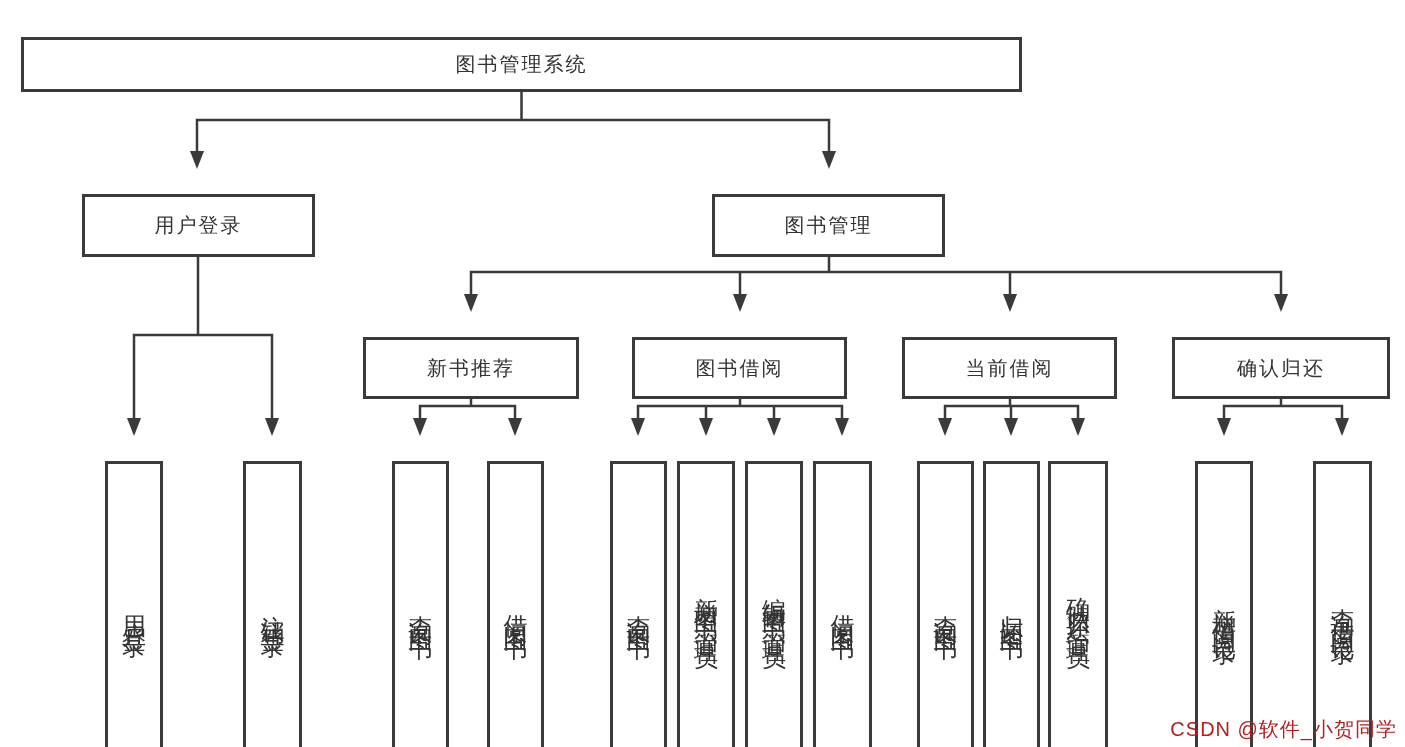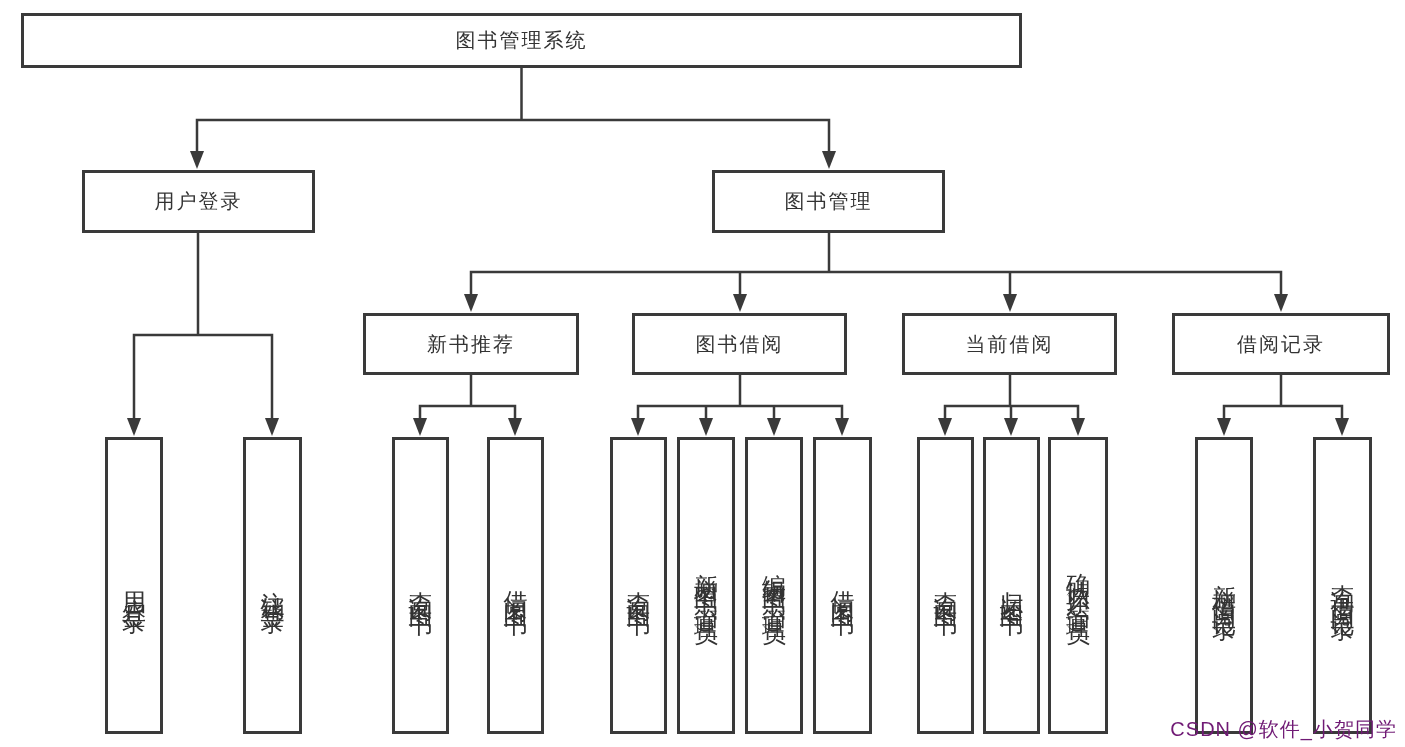--- a/index.html
+++ b/index.html
@@ -11,33 +11,34 @@
     font-family:"Liberation Sans","DejaVu Sans",sans-serif;
   }
   svg.connectors{position:absolute;left:0;top:0;pointer-events:none;}
   .node{
     position:absolute;
     box-sizing:border-box;
     border:3px solid #3a3a3a;
     background:#ffffff;
     display:flex;align-items:center;justify-content:center;
     color:#333333;
+    margin-top:24px;
   }
   .node.h{font-size:20px;letter-spacing:2px;white-space:nowrap;}
   .node.v span{
     writing-mode:vertical-rl;
     text-orientation:mixed;
     font-size:24px;
     letter-spacing:7px;
     line-height:1;
   }
   .watermark{
     position:absolute;
     right:8px;bottom:4px;
-    color:#701a75;
+    color:#b91c1c;
     font-size:20px;
     letter-spacing:1px;
     white-space:nowrap;
   }
 </style>
 </head>
 <body>
 
 <div id="stage">
 
@@ -74,21 +75,21 @@
   </svg>
 
   <div class="node h" style="left:21px;top:13px;width:1001px;height:55px">图书管理系统</div>
 
   <div class="node h" style="left:82px;top:170px;width:233px;height:63px">用户登录</div>
   <div class="node h" style="left:363px;top:313px;width:216px;height:62px">新书推荐</div>
 
   <div class="node h" style="left:712px;top:170px;width:233px;height:63px">图书管理</div>
   <div class="node h" style="left:632px;top:313px;width:215px;height:62px">图书借阅</div>
   <div class="node h" style="left:902px;top:313px;width:215px;height:62px">当前借阅</div>
-  <div class="node h" style="left:1172px;top:313px;width:218px;height:62px">借阅记录</div>
+  <div class="node h" style="left:1172px;top:313px;width:218px;height:62px">确认归还</div>
 
   <div class="node v" style="left:105px;top:437px;width:58px;height:297px">
     <span>用户登录</span>
   </div>
   <div class="node v" style="left:243px;top:437px;width:59px;height:297px">
     <span>注销登录</span>
   </div>
 
   <div class="node v" style="left:392px;top:437px;width:57px;height:297px">
     <span>查询图书</span>

